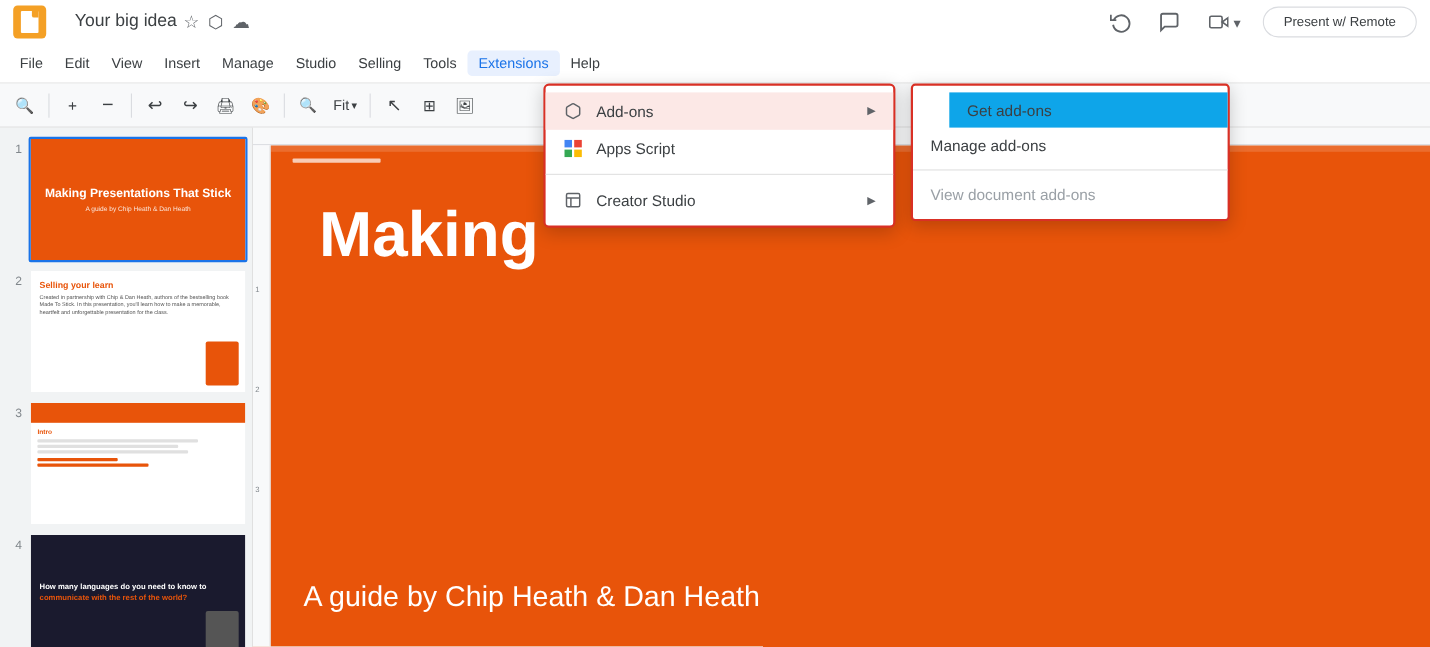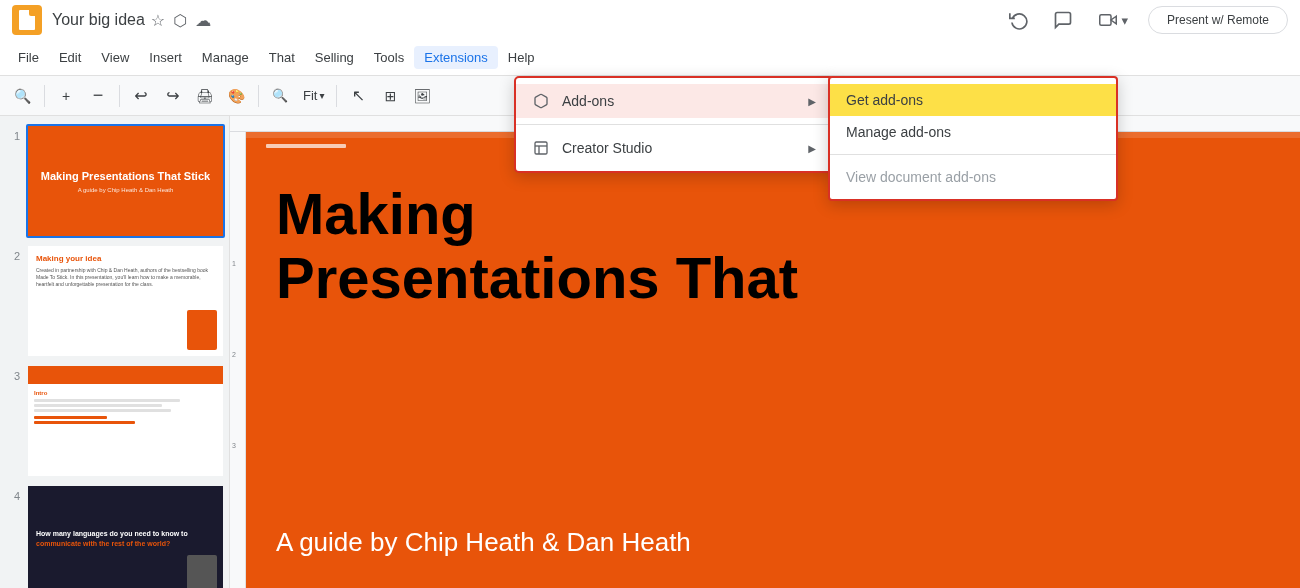--- a/index.html
+++ b/index.html
@@ -33,20 +33,21 @@
       top: 0; right: 0;
       width: 6px; height: 6px;
       background: #f4a025;
       border-radius: 0 0 0 2px;
     }
     .title-text {
       font-size: 16px;
       color: #3c4043;
       font-weight: 500;
       margin-right: 6px;
+      margin-left: 16px;
     }
     .title-icons {
       display: flex; gap: 8px; align-items: center; margin-right: auto;
     }
     .title-icon {
       font-size: 16px; color: #5f6368; cursor: pointer;
     }
     .header-actions {
       display: flex; align-items: center; gap: 12px;
     }
@@ -197,21 +198,20 @@
       position: absolute;
       top: 76px;
       left: 494px;
       background: white;
       border-radius: 5px;
       box-shadow: 0 4px 16px rgba(0,0,0,0.2);
       width: 320px;
       z-index: 200;
       padding: 6px 0;
       border: 1px solid #e0e0e0;
-      margin-left: 20px;
     }
     .ext-menu-item {
       display: flex; align-items: center; justify-content: space-between;
       padding: 8px 16px;
       font-size: 14px; color: #3c4043;
       cursor: pointer;
     }
     .ext-menu-item.highlighted { background: #fce8e6; }
     .ext-menu-left { display: flex; align-items: center; gap: 12px; }
     .ext-icon { width: 18px; height: 18px; display: flex; align-items: center; justify-content: center; flex-shrink: 0; }
@@ -230,21 +230,21 @@
       z-index: 201;
       padding: 6px 0;
       border: 2px solid #d93025;
     }
     .sub-menu-item {
       display: flex; align-items: center;
       padding: 8px 16px;
       font-size: 14px; color: #3c4043;
       cursor: pointer;
     }
-    .sub-menu-item.highlighted { background: #fde047; }
+    .sub-menu-item.highlighted { background: #0ea5e9; margin-left: 33px; }
     .sub-menu-item.disabled { color: #9aa0a6; cursor: default; }
     .sub-divider { height: 1px; background: #e0e0e0; margin: 6px 0; }
 
     
     .extensions-menu { border: 2px solid #d93025; }
 
     
     .h-ruler {
       width: calc(100%);
       height: 16px;
@@ -294,21 +294,21 @@
     <button class="present-btn">Present w/ Remote</button>
   </div>
 </div>
 
 <div class="menu-bar">
   <span class="menu-item">File</span>
   <span class="menu-item">Edit</span>
   <span class="menu-item">View</span>
   <span class="menu-item">Insert</span>
   <span class="menu-item">Manage</span>
-  <span class="menu-item">That</span>
+  <span class="menu-item">Studio</span>
   <span class="menu-item">Selling</span>
   <span class="menu-item">Tools</span>
   <span class="menu-item active">Extensions</span>
   <span class="menu-item">Help</span>
 </div>
 
 <div class="toolbar">
   <div class="tb-btn" title="Search">🔍</div>
   <div class="tb-separator"></div>
   <div class="tb-btn">+</div>
@@ -344,21 +344,21 @@
           </div>
         </div>
       </div>
     </div>
 
     <div class="slide-item">
       <div class="slide-number">2</div>
       <div class="slide-thumb">
         <div class="slide-thumb-inner" style="position:relative;">
           <div class="s2-bg">
-            <div class="s2-title">Making your idea</div>
+            <div class="s2-title">Selling your learn</div>
             <div class="s2-body">Created in partnership with Chip &amp; Dan Heath, authors of the bestselling book Made To Stick. In this presentation, you'll learn how to make a memorable, heartfelt and unforgettable presentation for the class.</div>
           </div>
           <div class="s2-image"></div>
         </div>
       </div>
     </div>
 
     <div class="slide-item">
       <div class="slide-number">3</div>
       <div class="slide-thumb">
@@ -410,23 +410,23 @@
         <div style="position:absolute;top:68%;font-size:7px;color:#80868b;left:2px;">3</div>
       </div>
 
       <div class="canvas-area">
         <div class="canvas-content">
           <div style="position:absolute;top:0;left:0;width:100%;height:6px;background:rgba(255,255,255,0.15);"></div>
 
           <div style="position:absolute;top:12px;left:20px;width:80px;height:4px;background:white;border-radius:1px;opacity:0.7;"></div>
 
           <div style="position:absolute;top:50px;left:30px;">
-            <div style="color:#000000;font-size:58px;font-weight:700;line-height:1.1;max-width:720px;">
+            <div style="color:#ffffff;font-size:58px;font-weight:700;line-height:1.1;max-width:720px;margin-left:14px;">
               <span>Making</span><br>
-              <span>Presentations That</span><br>
+              <br>
             </div>
           </div>
           <div style="position:absolute;bottom:30px;left:30px;">
             <span style="color:white;font-size:26px;font-weight:400;">A guide by Chip Heath &amp; Dan Heath</span>
           </div>
         </div>
       </div>
     </div>
   </div>
 </div>
@@ -438,20 +438,34 @@
       <div class="ext-icon">
         <svg width="16" height="16" viewBox="0 0 24 24" fill="none" stroke="#5f6368" stroke-width="2">
           <path d="M21 16V8a2 2 0 0 0-1-1.73l-7-4a2 2 0 0 0-2 0l-7 4A2 2 0 0 0 3 8v8a2 2 0 0 0 1 1.73l7 4a2 2 0 0 0 2 0l7-4A2 2 0 0 0 21 16z"></path>
         </svg>
       </div>
       <span>Add-ons</span>
     </div>
     <span class="ext-arrow">▶</span>
   </div>
 
+  <div class="ext-menu-item">
+    <div class="ext-menu-left">
+      <div class="ext-icon">
+
+        <svg width="16" height="16" viewBox="0 0 16 16">
+          <rect x="0" y="0" width="7" height="7" fill="#4285f4"></rect>
+          <rect x="9" y="0" width="7" height="7" fill="#ea4335"></rect>
+          <rect x="0" y="9" width="7" height="7" fill="#34a853"></rect>
+          <rect x="9" y="9" width="7" height="7" fill="#fbbc04"></rect>
+        </svg>
+      </div>
+      <span>Apps Script</span>
+    </div>
+  </div>
   <div class="ext-divider"></div>
 
   <div class="ext-menu-item">
     <div class="ext-menu-left">
       <div class="ext-icon">
         <svg width="16" height="16" viewBox="0 0 24 24" fill="none" stroke="#5f6368" stroke-width="2">
           <rect x="3" y="3" width="18" height="18" rx="2" ry="2"></rect>
           <line x1="3" y1="9" x2="21" y2="9"></line>
           <line x1="9" y1="21" x2="9" y2="9"></line>
         </svg>

